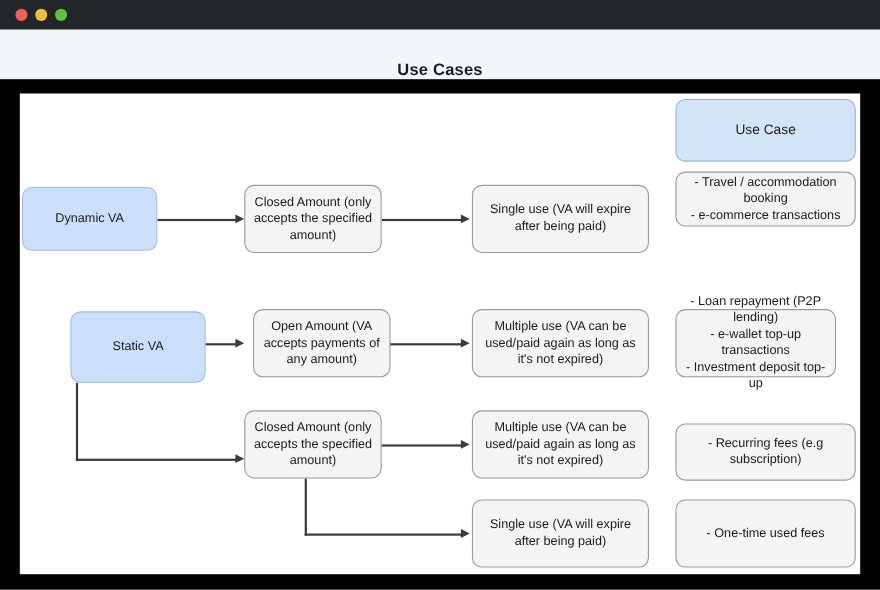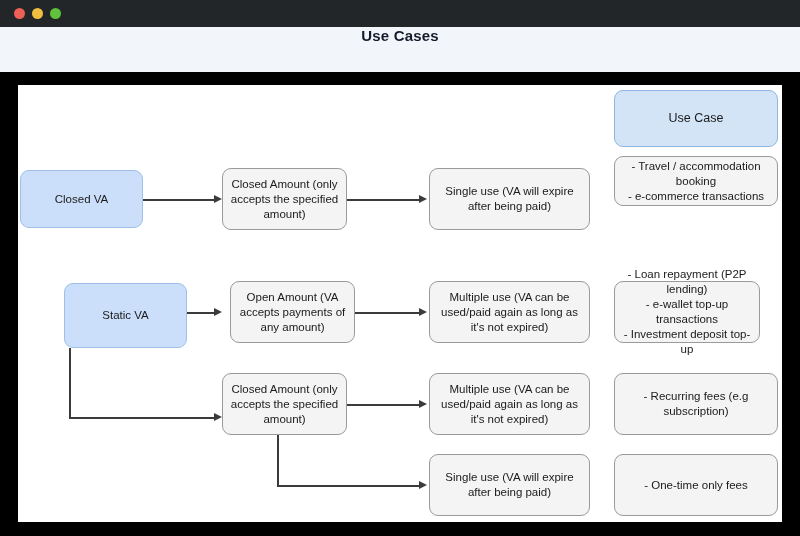--- a/index.html
+++ b/index.html
@@ -18,21 +18,21 @@
   }
   .dots{position:absolute;left:14px;top:8px;display:flex;gap:7px;}
   .dot{width:11px;height:11px;border-radius:50%;}
   .dot.red{background:#ee5f56;}
   .dot.yellow{background:#f1bf3f;}
   .dot.green{background:#60c13b;}
 
   .header{
     position:absolute;left:0;top:27px;width:800px;height:45px;
     background:#f2f5fa;
-    display:flex;align-items:flex-start;justify-content:center;
+    display:flex;align-items:flex-end;justify-content:center;
   }
   .header-title{
     font-size:15px;font-weight:bold;color:#161a2b;letter-spacing:.2px;
   }
 
   
   .frame{
     position:absolute;left:0;top:72px;width:800px;height:464px;background:#000000;
   }
   .canvas{
@@ -119,34 +119,34 @@
 
     <div class="conn h-line" style="left:329px;top:319px;width:74px;"></div>
     <div class="arrow-head" style="left:401px;top:315px;"></div>
 
     <div class="conn v-line" style="left:259px;top:350px;height:52px;"></div>
     <div class="conn h-line" style="left:259px;top:400px;width:144px;"></div>
     <div class="arrow-head" style="left:401px;top:396px;"></div>
 
     <div class="node header-node" style="left:596px;top:5px;width:164px;height:57px;">Use Case</div>
 
-    <div class="node blue" style="left:2px;top:85px;width:123px;height:58px;">Closed VA</div>
+    <div class="node blue" style="left:2px;top:85px;width:123px;height:58px;">Dynamic VA</div>
     <div class="node blue" style="left:2px;top:198px;width:123px;height:65px;margin-left:44px;">Static VA</div>
 
     <div class="node grey" style="left:204px;top:83px;width:125px;height:62px;">Closed Amount (only accepts the specified amount)</div>
     <div class="node grey" style="left:212px;top:196px;width:125px;height:62px;">Open Amount (VA accepts payments of any amount)</div>
     <div class="node grey" style="left:204px;top:288px;width:125px;height:62px;">Closed Amount (only accepts the specified amount)</div>
 
     <div class="node grey" style="left:411px;top:83px;width:161px;height:62px;">Single use (VA will expire after being paid)</div>
     <div class="node grey" style="left:411px;top:196px;width:161px;height:62px;">Multiple use (VA can be used/paid again as long as it's not expired)</div>
     <div class="node grey" style="left:411px;top:288px;width:161px;height:62px;">Multiple use (VA can be used/paid again as long as it's not expired)</div>
     <div class="node grey" style="left:411px;top:369px;width:161px;height:62px;">Single use (VA will expire after being paid)</div>
 
     <div class="node grey" style="left:596px;top:71px;width:164px;height:50px;">- Travel / accommodation booking
 - e-commerce transactions</div>
     <div class="node grey" style="left:596px;top:196px;width:146px;height:62px;">- Loan repayment (P2P lending)
 - e-wallet top-up transactions
 - Investment deposit top-up</div>
-    <div class="node grey" style="left:596px;top:288px;width:164px;height:62px;">- Recurring fees (e.g subscription)</div>
-    <div class="node grey" style="left:596px;top:369px;width:164px;height:62px;">- One-time only fees</div>
+    <div class="node grey" style="left:596px;top:300px;width:164px;height:52px;">- Recurring fees (e.g subscription)</div>
+    <div class="node grey" style="left:596px;top:369px;width:164px;height:62px;">- One-time used fees</div>
 
   </div>
 </div>
 
 </body></html>

